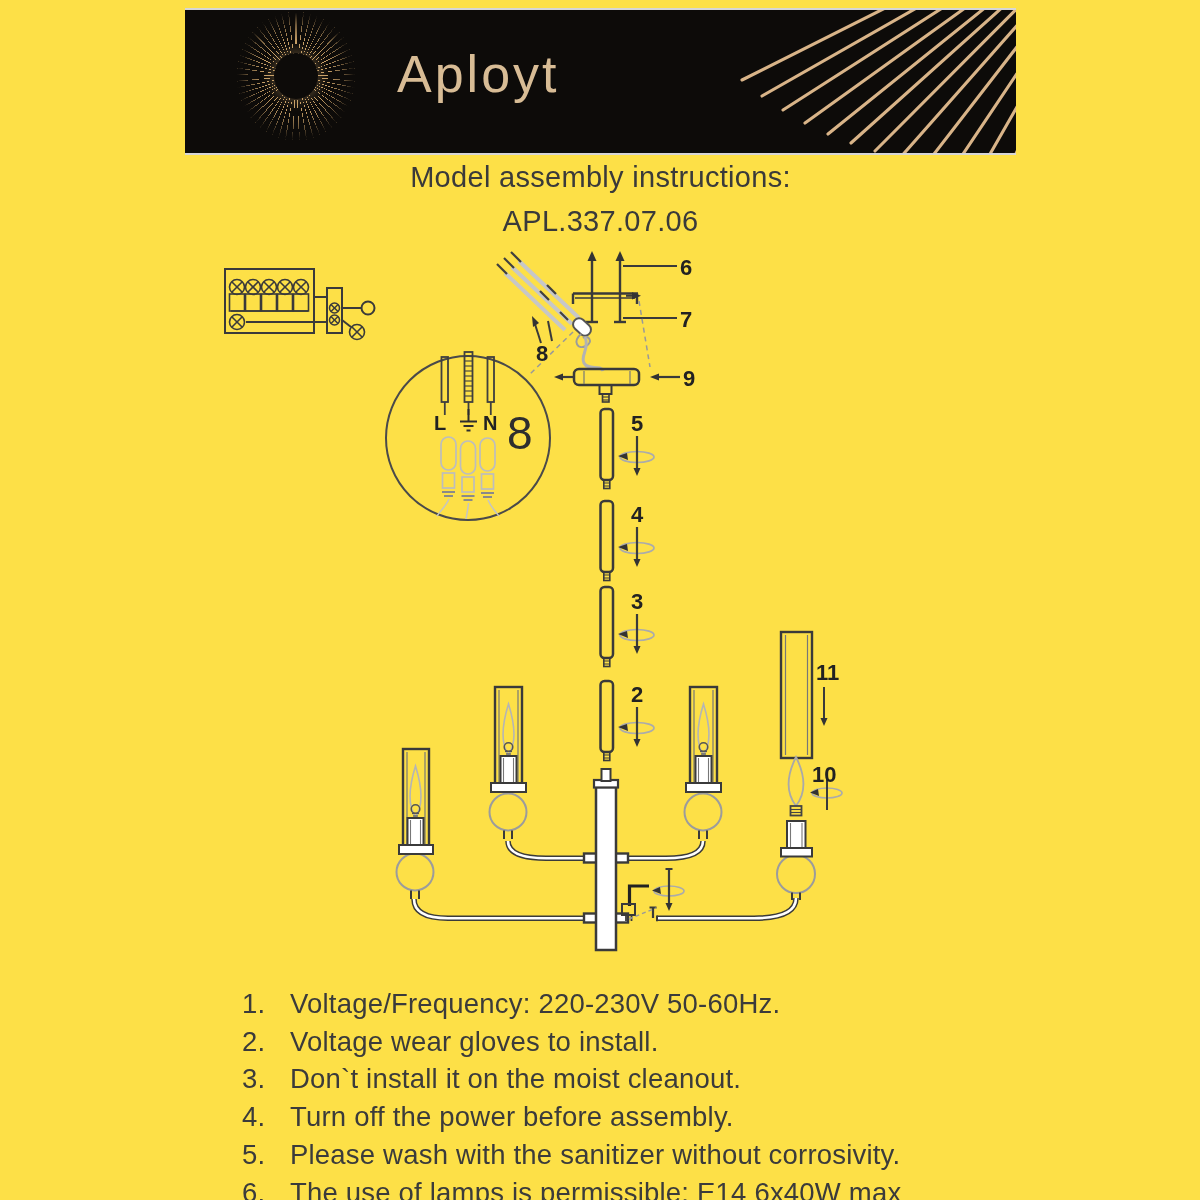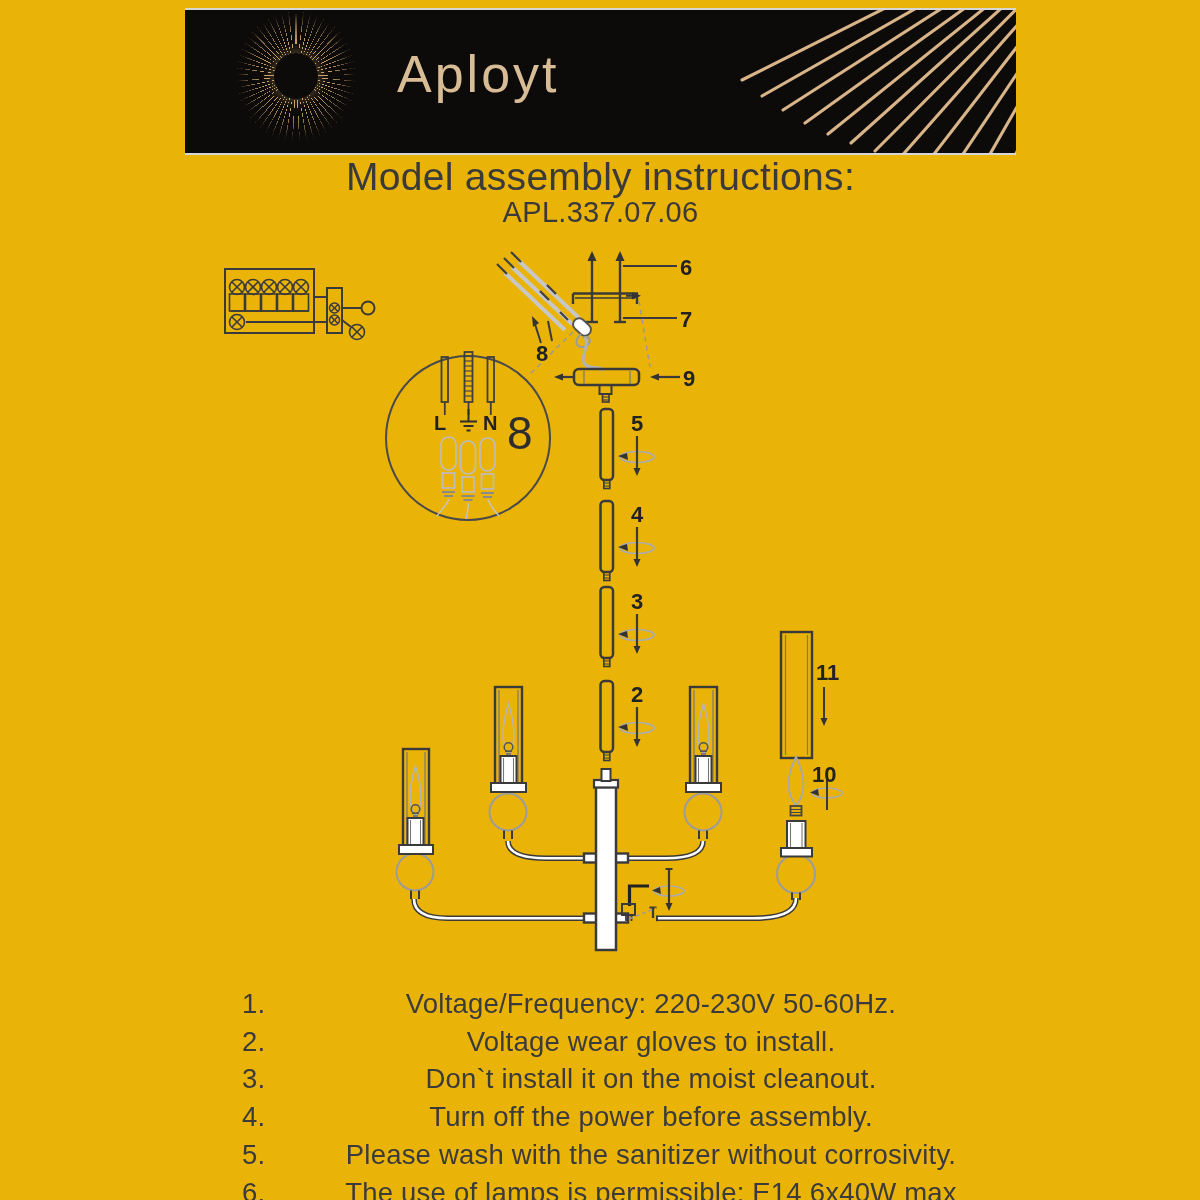--- a/index.html
+++ b/index.html
@@ -1,48 +1,48 @@
 <!DOCTYPE html>
 <html><head>
 <meta charset="utf-8">
 <style>
   html,body{margin:0;padding:0;background:#fff;}
-  .page{position:relative;width:1200px;height:1200px;margin:0 auto;background:#eab308;overflow:hidden;
+  .page{position:relative;width:1200px;height:1200px;margin:0 auto;background:#fde047;overflow:hidden;
         font-family:"Liberation Sans",sans-serif;}
   .abs{position:absolute;}
 
   
   .banner{left:185px;top:8px;width:831px;height:143px;background:#0d0b09;overflow:hidden;
           border-top:2px solid #d6d6d6;border-bottom:2px solid #d6d6d6;}
   .sunburst{position:absolute;left:52px;top:2px;width:118px;height:128px;border-radius:50%;
             background:repeating-conic-gradient(from 0deg, rgba(209,167,108,.95) 0deg 0.9deg, rgba(13,11,9,0) 0.9deg 6.3deg);}
   .sunburst::before{content:"";position:absolute;inset:0;border-radius:50%;
             background:radial-gradient(closest-side, rgba(13,11,9,0) 0 55%, rgba(13,11,9,.45) 80%, #0d0b09 99%);}
   .sunburst::after{content:"";position:absolute;left:37px;top:41px;width:44px;height:46px;border-radius:50%;
             background:#0d0b09;box-shadow:0 0 12px 3px rgba(214,175,115,.30);}
   .brand{position:absolute;left:212px;top:34px;font-size:52px;font-weight:400;color:#d8bc95;
          letter-spacing:3px;line-height:60px;}
   .fan{position:absolute;left:0;top:0;}
 
   
   .titleblock{left:185px;top:160px;width:831px;text-align:center;color:#3a3a3a;}
-  .title-l1{font-size:39px;letter-spacing:.3px;line-height:34px;}
-  .title-l2{font-size:29px;letter-spacing:.3px;line-height:34px;margin-top:1px;}
+  .title-l1{font-size:29px;letter-spacing:.3px;line-height:34px;}
+  .title-l2{font-size:29px;letter-spacing:.3px;line-height:34px;margin-top:10px;}
 
   
   svg text{font-family:"Liberation Sans",sans-serif;fill:#222;}
   .plabel{font-size:22px;font-weight:700;}
   .wlabel{font-size:20px;font-weight:700;}
   .big8{font-size:46px;font-weight:400;fill:#2e2e2e;}
 
   
   .instructions{left:242px;top:985px;width:770px;color:#3b3b3b;}
   .inst-row{display:flex;line-height:37.7px;font-size:27.5px;letter-spacing:.2px;}
   .inst-num{width:48px;flex:0 0 48px;}
-  .inst-text{flex:1;text-align:center;}
+  .inst-text{flex:1;}
 </style>
 </head>
 <body>
 
 <div class="page">
 
   <div class="abs banner">
     <div class="sunburst"></div>
     <div class="brand">Aployt</div>
     <svg class="fan" width="831" height="143" viewBox="0 0 831 143">

